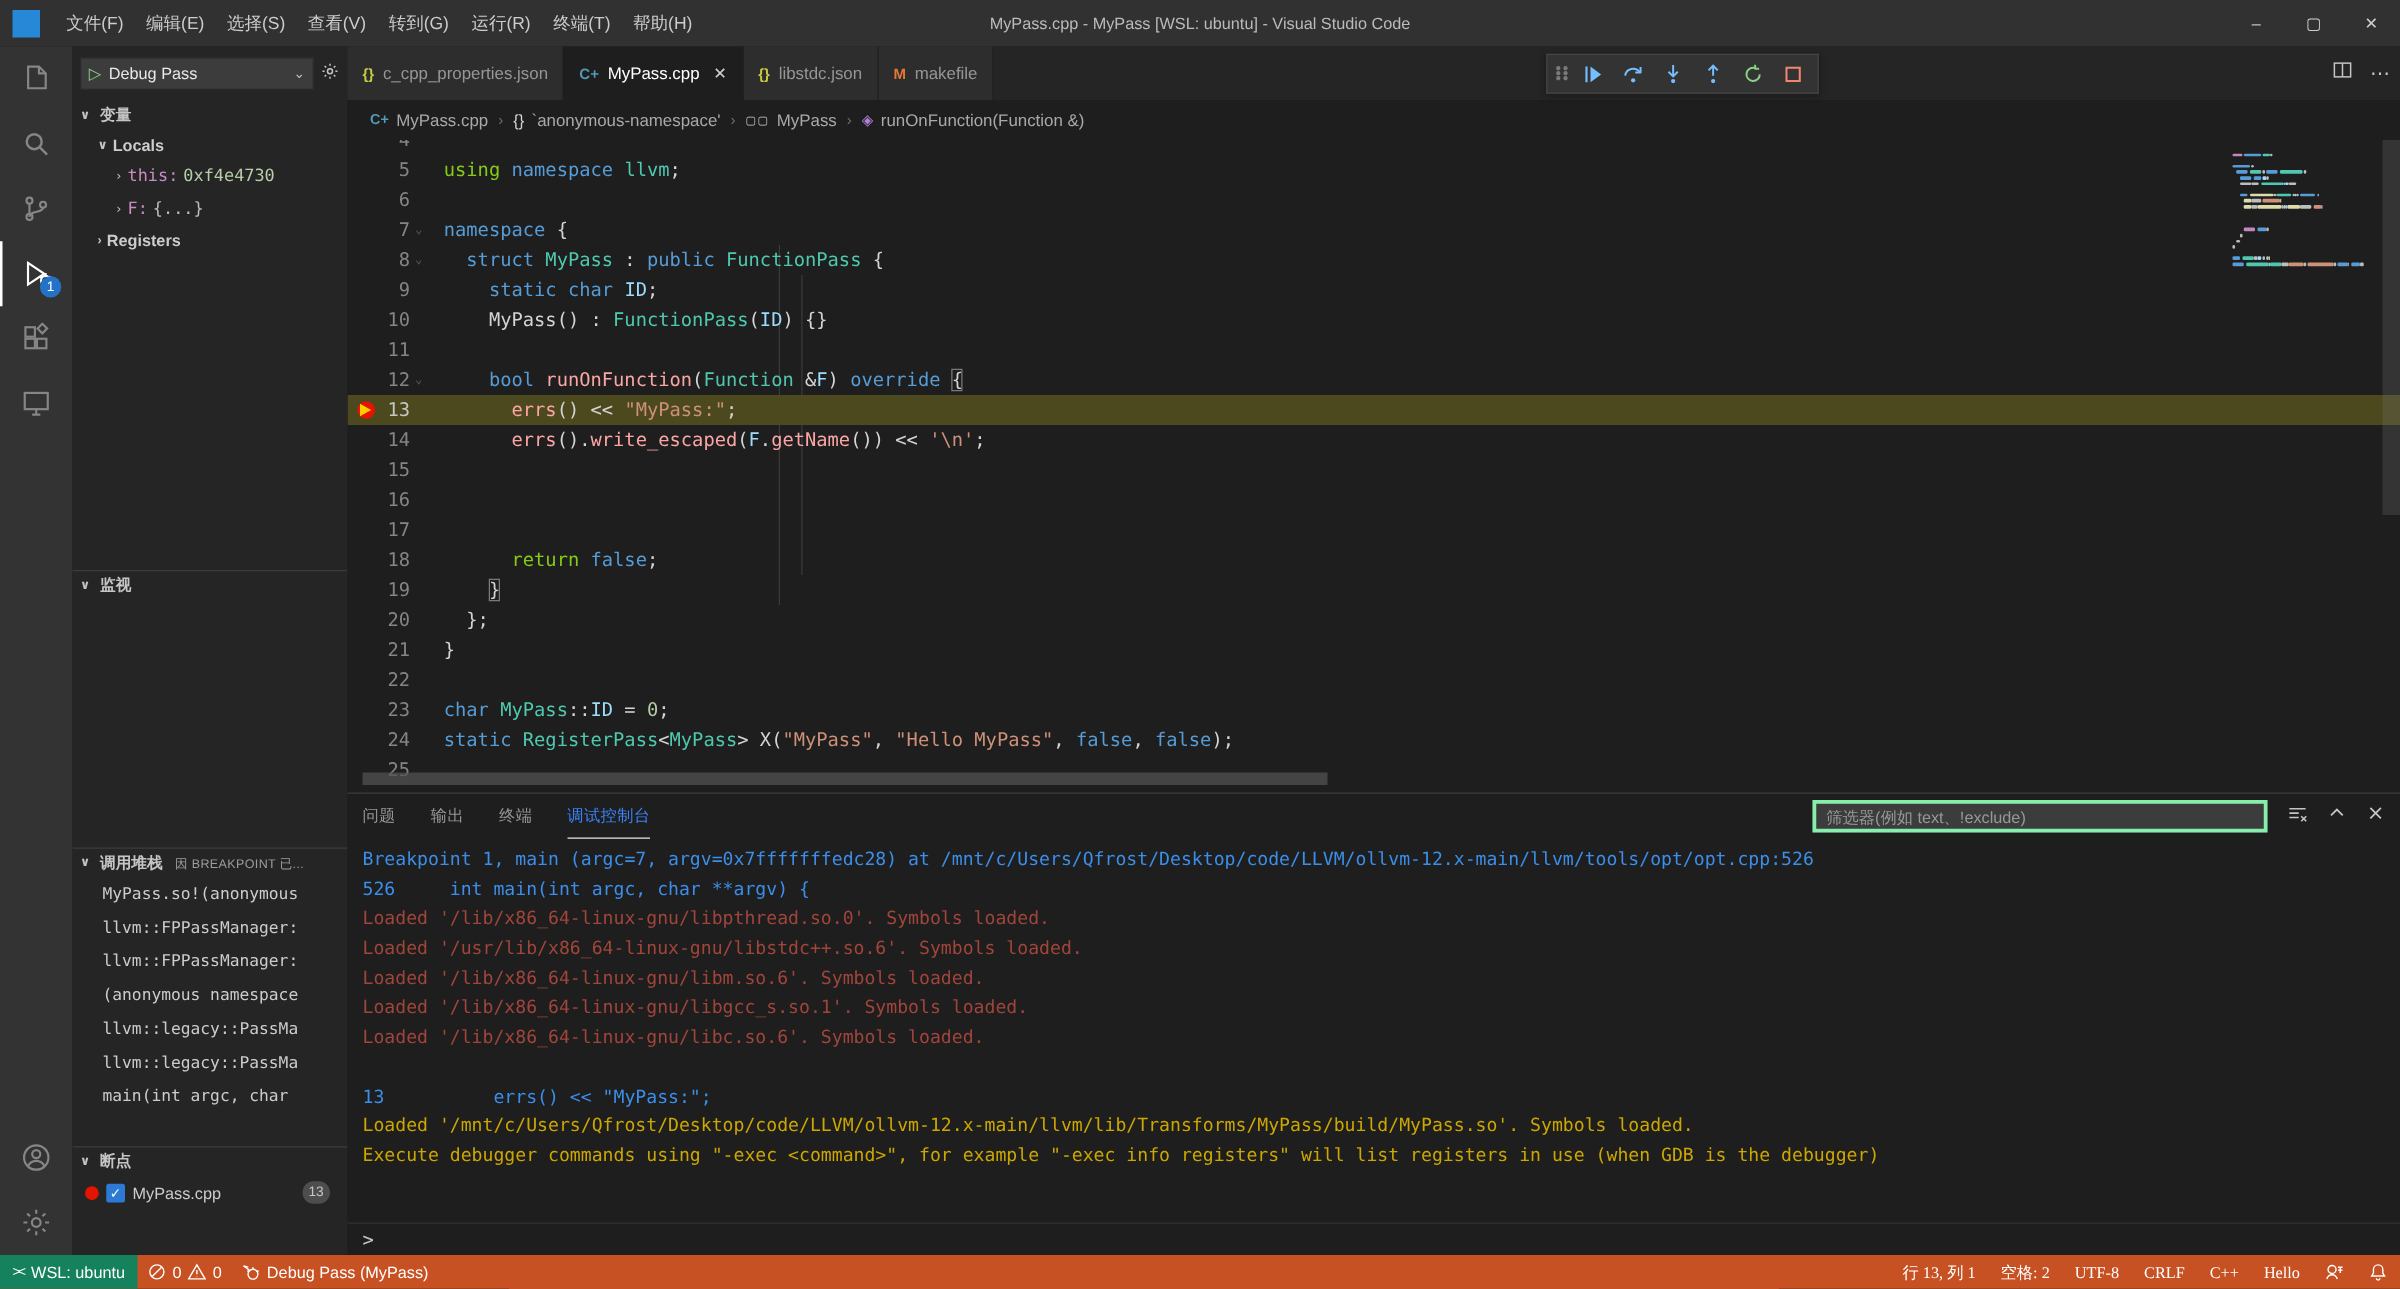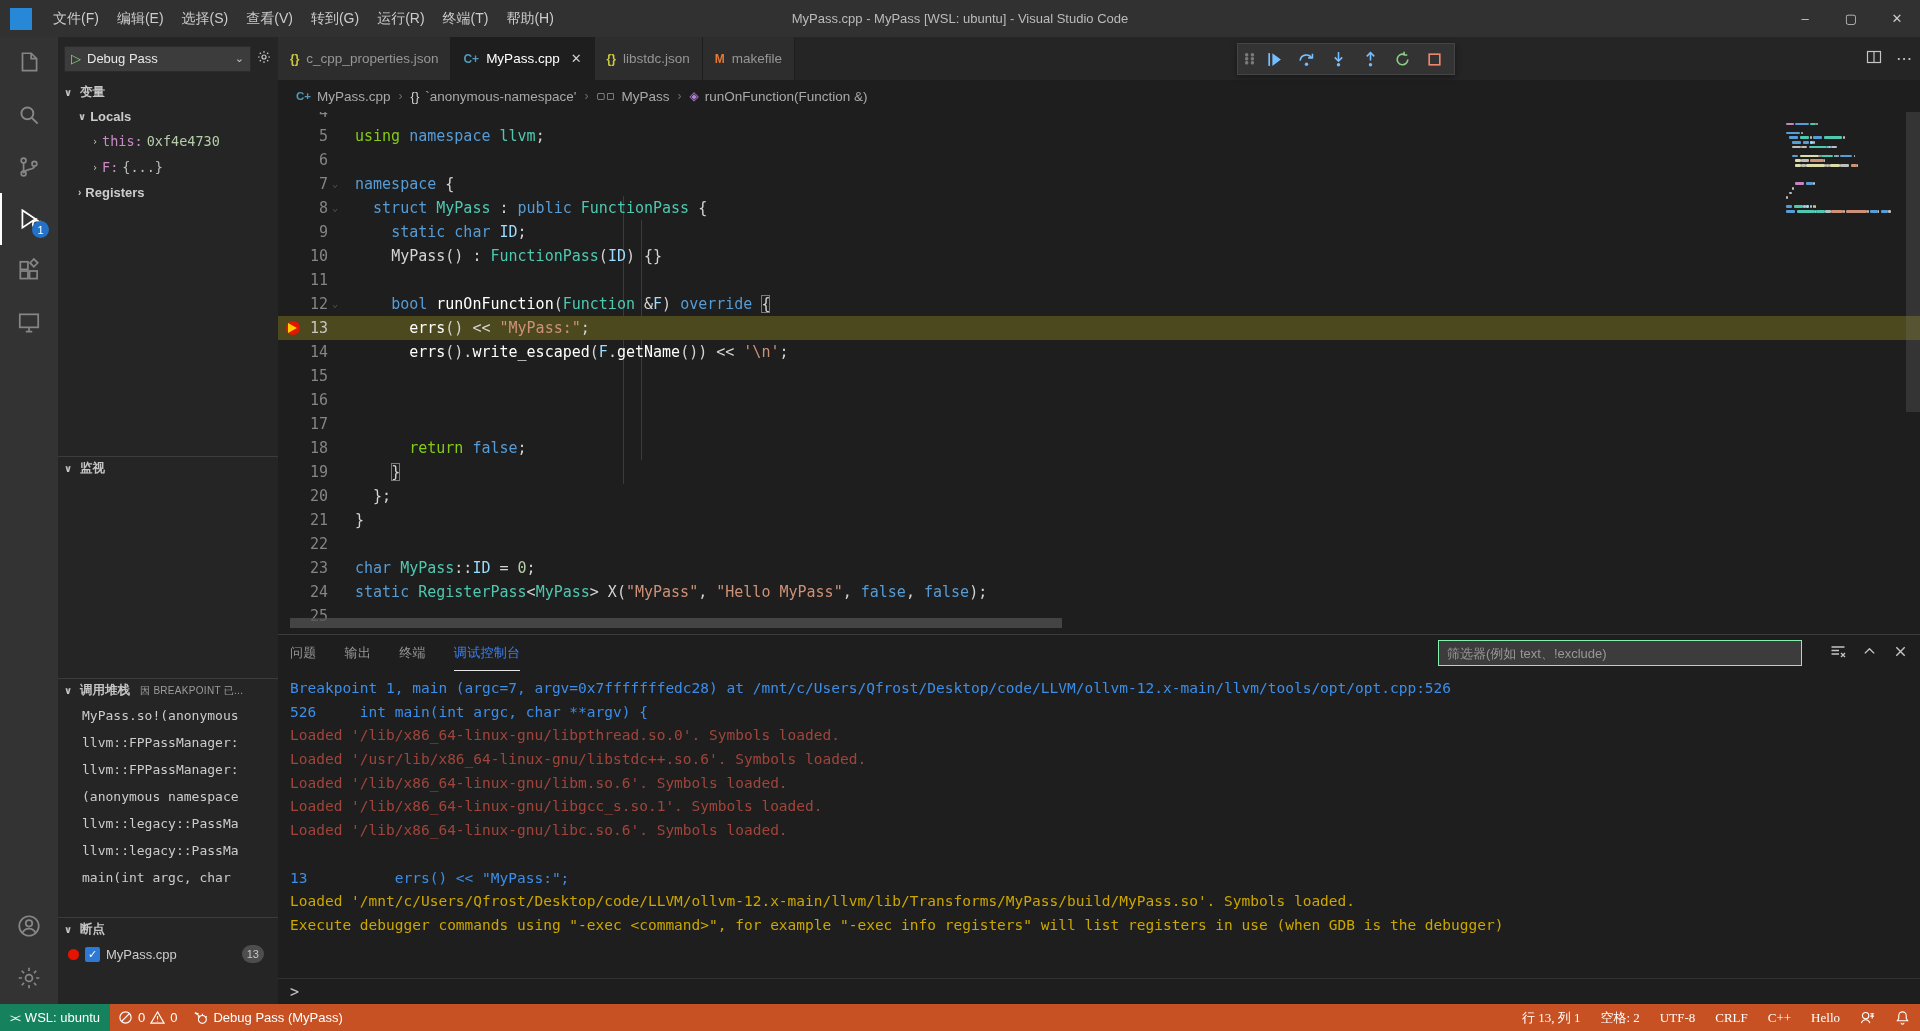--- a/index.html
+++ b/index.html
@@ -90,41 +90,41 @@
 
   
   .code-area { flex:1; position:relative; background:#1e1e1e; overflow:hidden;
     font-family:"DejaVu Sans Mono",monospace; font-size:15px; }
   .code-line { position:absolute; left:0; right:0; height:24px; line-height:24px; white-space:pre; }
   .code-line .num { position:absolute; left:0; width:50px; text-align:right; color:#858585; }
   .code-line.cur .num { color:#c6c6c6; }
   .code-line .fold { position:absolute; left:54px; color:#5a5a5a; font-size:10px; }
   .code-line .ltext { position:absolute; left:77px; }
   .code-line.cur { background:#4d491e; }
-  .tk-kw{color:#569cd6} .tk-ctl{color:#84cc16} .tk-type{color:#4ec9b0} .tk-fn{color:#ffffff}
+  .tk-kw{color:#569cd6} .tk-ctl{color:#84cc16} .tk-type{color:#4ec9b0} .tk-fn{color:#fca5a5}
   .tk-var{color:#9cdcfe} .tk-str{color:#ce9178} .tk-num{color:#b5cea8} .tk-pl{color:#d4d4d4}
   .tk-brace{color:#d4d4d4; outline:1px solid #7a7a7a; outline-offset:-1px;}
   .bp-marker { position:absolute; left:8px; top:5px; width:14px; height:14px; }
   .bp-marker .dot { position:absolute; inset:0; border-radius:50%; background:#e51400; }
   .bp-marker .arrow { position:absolute; left:2px; top:2px; width:0; height:0;
     border-left:9px solid #ffcc00; border-top:5px solid transparent; border-bottom:5px solid transparent; }
   .indent-guide { position:absolute; width:1px; background:#3b3b3b; }
   .hscroll { position:absolute; height:10px; background:#515151; opacity:.75; }
   .vscroll { position:absolute; width:14px; background:#797979; opacity:.25; }
   .minimap { position:absolute; top:2px; right:22px; width:112px; height:130px; }
   .mm-line { position:absolute; height:2.6px; border-radius:1px; }
 
   
   .panel { height:370px; background:#1e1e1e; border-top:1px solid #3c3c3c; display:flex;
     flex-direction:column; position:relative; }
-  .panel-head { height:36px; display:flex; align-items:center; padding:0 12px; gap:12px; }
+  .panel-head { height:36px; display:flex; align-items:center; padding:0 12px; gap:0; }
   .ptab { margin-right:28px; font-size:13px; color:#969696; height:36px; line-height:36px;
     text-transform:none; letter-spacing:.3px; }
   .ptab.active { color:#3b82f6; border-bottom:1.5px solid #e7e7e7; }
-  .pfilter { margin-left:auto; width:364px; height:26px; background:#3c3c3c; border:1px solid #86efac;
+  .pfilter { margin-left:auto; width:364px; height:26px; background:#3c3c3c; border:3px solid #86efac;
     color:#cccccc; font-size:13px; padding:0 8px; outline:none; }
   .pfilter::placeholder { color:#989898; }
   .phead-icons { display:flex; align-items:center; gap:16px; margin-left:16px; color:#c5c5c5; }
   .console { flex:1; overflow:hidden; padding:6px 0 0 12px; font-family:"DejaVu Sans Mono",monospace;
     font-size:14.5px; }
   .con-line { height:23.7px; line-height:23.7px; white-space:pre; }
   .c-blue { color:#3b8eea; } .c-red { color:#a1453b; } .c-yel { color:#cca700; }
   .prompt-row { height:26px; border-top:1px solid #303030; display:flex; align-items:center;
     padding-left:12px; color:#c5c5c5; font-family:"DejaVu Sans Mono",monospace; font-size:15px; }
 

